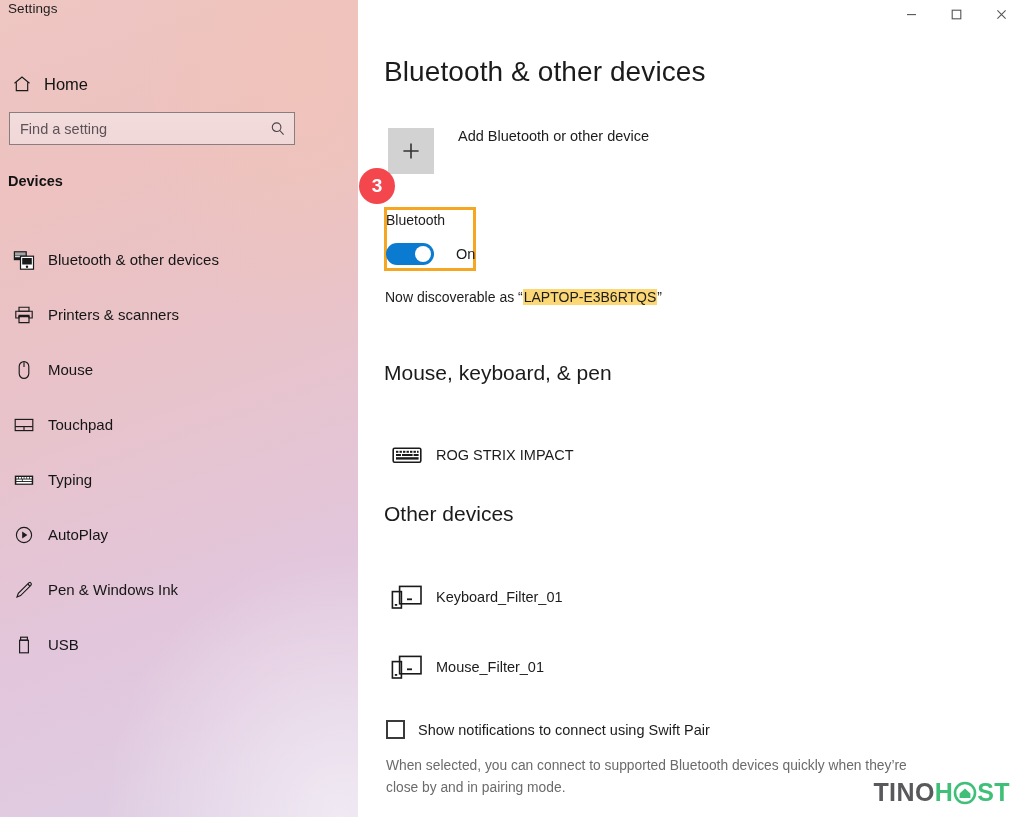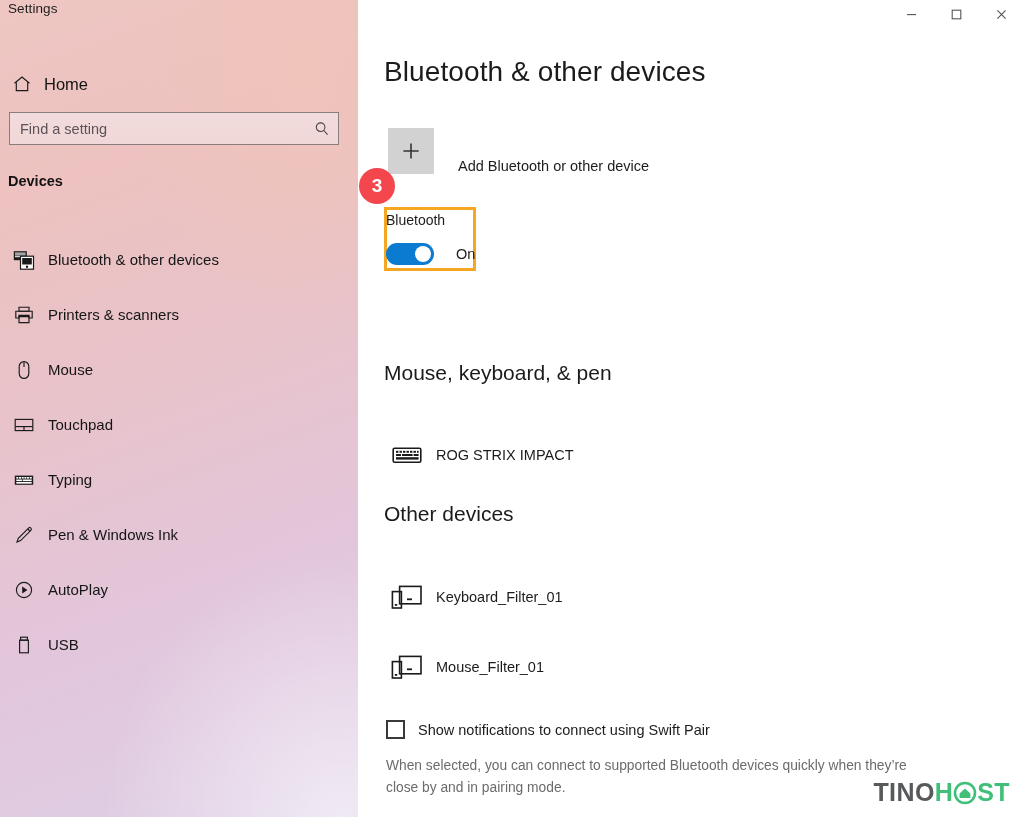--- a/index.html
+++ b/index.html
@@ -30,21 +30,21 @@
     font-size:13.5px;color:#1d1d1d;letter-spacing:0.1px;
   }
   .home-row{
     position:absolute;left:0;top:58px;width:358px;height:36px;
     display:flex;align-items:flex-end;
   }
   .home-icon{width:44px;display:flex;justify-content:center;align-items:center;}
   .home-label{font-size:16.5px;color:#141414;}
 
   .search-wrap{
-    position:absolute;left:9px;top:112px;width:330px;height:33px;
+    position:absolute;left:9px;top:112px;width:286px;height:33px;
     border:1px solid #8a7d80;
     background:linear-gradient(180deg,#f3dcdc 0%,#f0d7d8 100%);
     display:flex;align-items:center;box-sizing:border-box;
   }
   .search-input{
     border:0;outline:0;background:transparent;
     font-family:"Liberation Sans", sans-serif;
     font-size:14.5px;color:#4d4448;
     padding:0 10px;flex:1;height:100%;
   }
@@ -74,21 +74,21 @@
     background:transparent;border:0;cursor:default;
   }
 
   .page-title{
     position:absolute;left:384px;top:56px;
     font-size:28px;font-weight:normal;color:#1b1b1b;letter-spacing:0.1px;
   }
   
   .main .page-title{left:26px;}
 
-  .add-row{position:absolute;left:30px;top:128px;display:flex;align-items:flex-end;}
+  .add-row{position:absolute;left:30px;top:128px;display:flex;align-items:flex-start;}
   .add-btn{
     width:46px;height:46px;background:#d2d2d2;border:0;cursor:pointer;
     display:flex;align-items:center;justify-content:center;
   }
   .add-label{font-size:14.5px;color:#1c1c1c;margin-left:24px;}
 
   .badge{
     position:absolute;left:1px;top:168px;
     width:36px;height:36px;border-radius:50%;
     background:#f4464d;color:#fff;
@@ -256,35 +256,35 @@
             <rect x="9.7" y="9.5" width="9" height="1.6" fill="#fff"></rect>
             <rect x="3.3" y="12" width="15.4" height="1.6" fill="#fff"></rect>
           </svg>
         </span>
         <span class="nav-label">Typing</span>
       </div>
 
       <div class="nav-item">
         <span class="nav-ico">
           <svg width="22" height="20" viewBox="0 0 22 20" fill="none" stroke="#1a1a1a" stroke-width="1.15">
+            <circle cx="11" cy="10" r="7.6"></circle>
+            <path d="M9.2 6.6 L14.4 10 L9.2 13.4 Z" fill="#1a1a1a" stroke="none"></path>
+          </svg>
+        </span>
+        <span class="nav-label">AutoPlay</span>
+      </div>
+
+      <div class="nav-item">
+        <span class="nav-ico">
+          <svg width="22" height="20" viewBox="0 0 22 20" fill="none" stroke="#1a1a1a" stroke-width="1.15">
             <path d="M17.5 2.6 C18.6 3.6 18.6 4.6 17.6 5.6 L7.6 15.6 L4 17 L5.3 13.3 L15.3 3.3 C16.3 2.3 17.2 2.3 17.5 2.6 Z"></path>
             <path d="M14.8 4 L16.8 6"></path>
           </svg>
         </span>
         <span class="nav-label">Pen &amp; Windows Ink</span>
-      </div>
-
-      <div class="nav-item">
-        <span class="nav-ico">
-          <svg width="22" height="20" viewBox="0 0 22 20" fill="none" stroke="#1a1a1a" stroke-width="1.15">
-            <circle cx="11" cy="10" r="7.6"></circle>
-            <path d="M9.2 6.6 L14.4 10 L9.2 13.4 Z" fill="#1a1a1a" stroke="none"></path>
-          </svg>
-        </span>
-        <span class="nav-label">AutoPlay</span>
       </div>
 
       <div class="nav-item">
         <span class="nav-ico">
           <svg width="22" height="20" viewBox="0 0 22 20" fill="none" stroke="#1a1a1a" stroke-width="1.15">
             <rect x="7.6" y="2.2" width="6.8" height="3"></rect>
             <rect x="6.6" y="5.2" width="8.8" height="12.6"></rect>
           </svg>
         </span>
         <span class="nav-label">USB</span>
@@ -329,20 +329,23 @@
     <div class="bt-box"></div>
     <div class="bt-label">Bluetooth</div>
 
     <div class="toggle-row">
       <button class="switch">
         <span class="knob"></span>
       </button>
       <span class="toggle-state">On</span>
     </div>
 
+    <div class="discoverable">
+      <span>Now discoverable as “</span><span class="hl">LAPTOP-E3B6RTQS</span><span>”</span>
+    </div>
 
     <div class="sec-title sec-mouse">Mouse, keyboard, &amp; pen</div>
 
     <div class="dev-row dev-mouse">
       <span class="dev-ico">
         <svg width="30" height="22" viewBox="0 0 30 22" fill="none">
           <rect x="1.2" y="4.2" width="27.6" height="14" rx="1.4" stroke="#1a1a1a" stroke-width="1.6"></rect>
           <rect x="4" y="6.8" width="2.4" height="2" fill="#1a1a1a"></rect>
           <rect x="7.5" y="6.8" width="2.4" height="2" fill="#1a1a1a"></rect>
           <rect x="11" y="6.8" width="2.4" height="2" fill="#1a1a1a"></rect>

